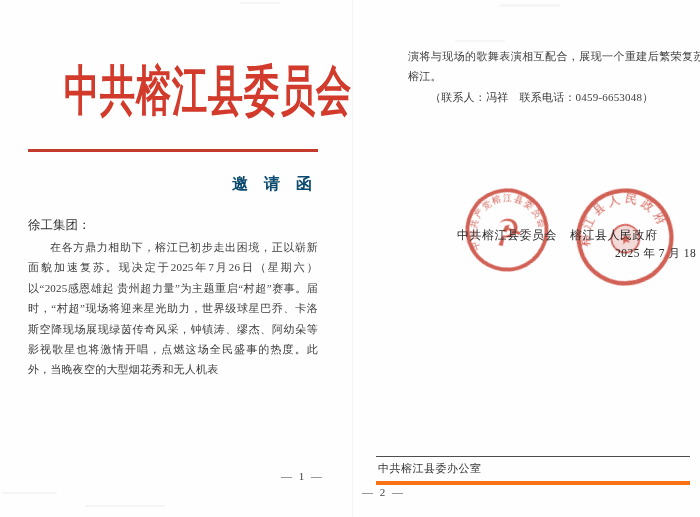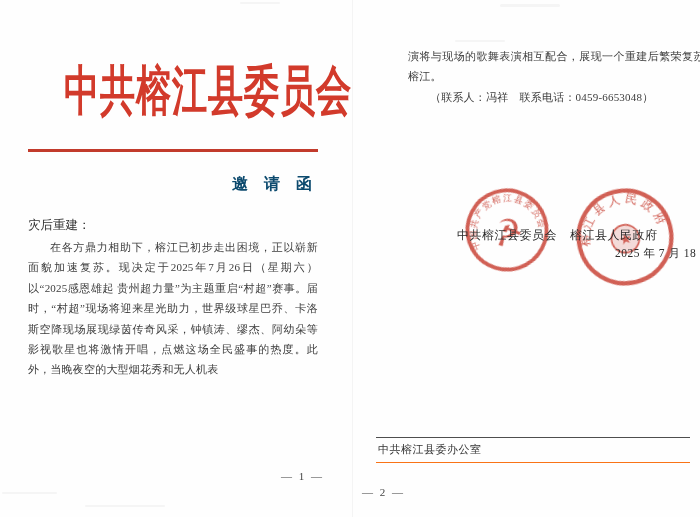--- a/index.html
+++ b/index.html
@@ -41,21 +41,21 @@
 
   .seal{position:absolute;opacity:0.8;filter:blur(0.3px);}
   .seal-party{left:80px;top:187px;transform:rotate(-18deg);}
   .seal-gov{left:190px;top:186px;transform:rotate(-14deg);}
 
   .sig{position:absolute;font-size:12px;color:#2c2c2c;white-space:nowrap;letter-spacing:0.5px;}
   .sig-party{left:73px;top:227px;}
   .sig-gov{left:186px;top:227px;}
   .sig-date{left:188px;top:246px;font-size:11.5px;letter-spacing:0.5px;margin-left:43px;}
 
-  .footer{position:absolute;left:-8px;top:437px;width:314px;border-top:1.5px solid #4e4e4e;border-bottom:1px solid #f97316;}
+  .footer{position:absolute;left:-8px;top:456px;width:314px;border-top:1.5px solid #4e4e4e;border-bottom:4px solid #f97316;}
   .footer-row{display:flex;justify-content:space-between;align-items:center;padding:4px 2px 5px 2px;}
   .footer-row span{font-size:11px;color:#333;letter-spacing:0.5px;}
   .pagenum2{position:absolute;left:-22px;top:486px;font-size:11px;letter-spacing:2px;color:#444;}
 </style>
 </head>
 <body>
 
 <div class="scan">
 
   <div class="fold-line"></div>
@@ -68,21 +68,21 @@
   <div class="page1">
 
     <div class="org-header">
       <span>中共榕江县委员会</span>
     </div>
 
     <div class="red-rule"></div>
 
     <div class="doc-title">邀 请 函</div>
 
-    <div class="salutation">灾后重建：</div>
+    <div class="salutation">徐工集团：</div>
 
     <div class="body1">
       <p>在各方鼎力相助下，榕江已初步走出困境，正以崭新面貌加速复苏。现决定于2025年7月26日（星期六）以“2025感恩雄起 贵州超力量”为主题重启“村超”赛事。届时，“村超”现场将迎来星光助力，世界级球星巴乔、卡洛斯空降现场展现绿茵传奇风采，钟镇涛、缪杰、阿幼朵等影视歌星也将激情开唱，点燃这场全民盛事的热度。此外，当晚夜空的大型烟花秀和无人机表</p>
     </div>
 
     <div class="pagenum1">— 1 —</div>
   </div>
 
   <div class="page2">
 

